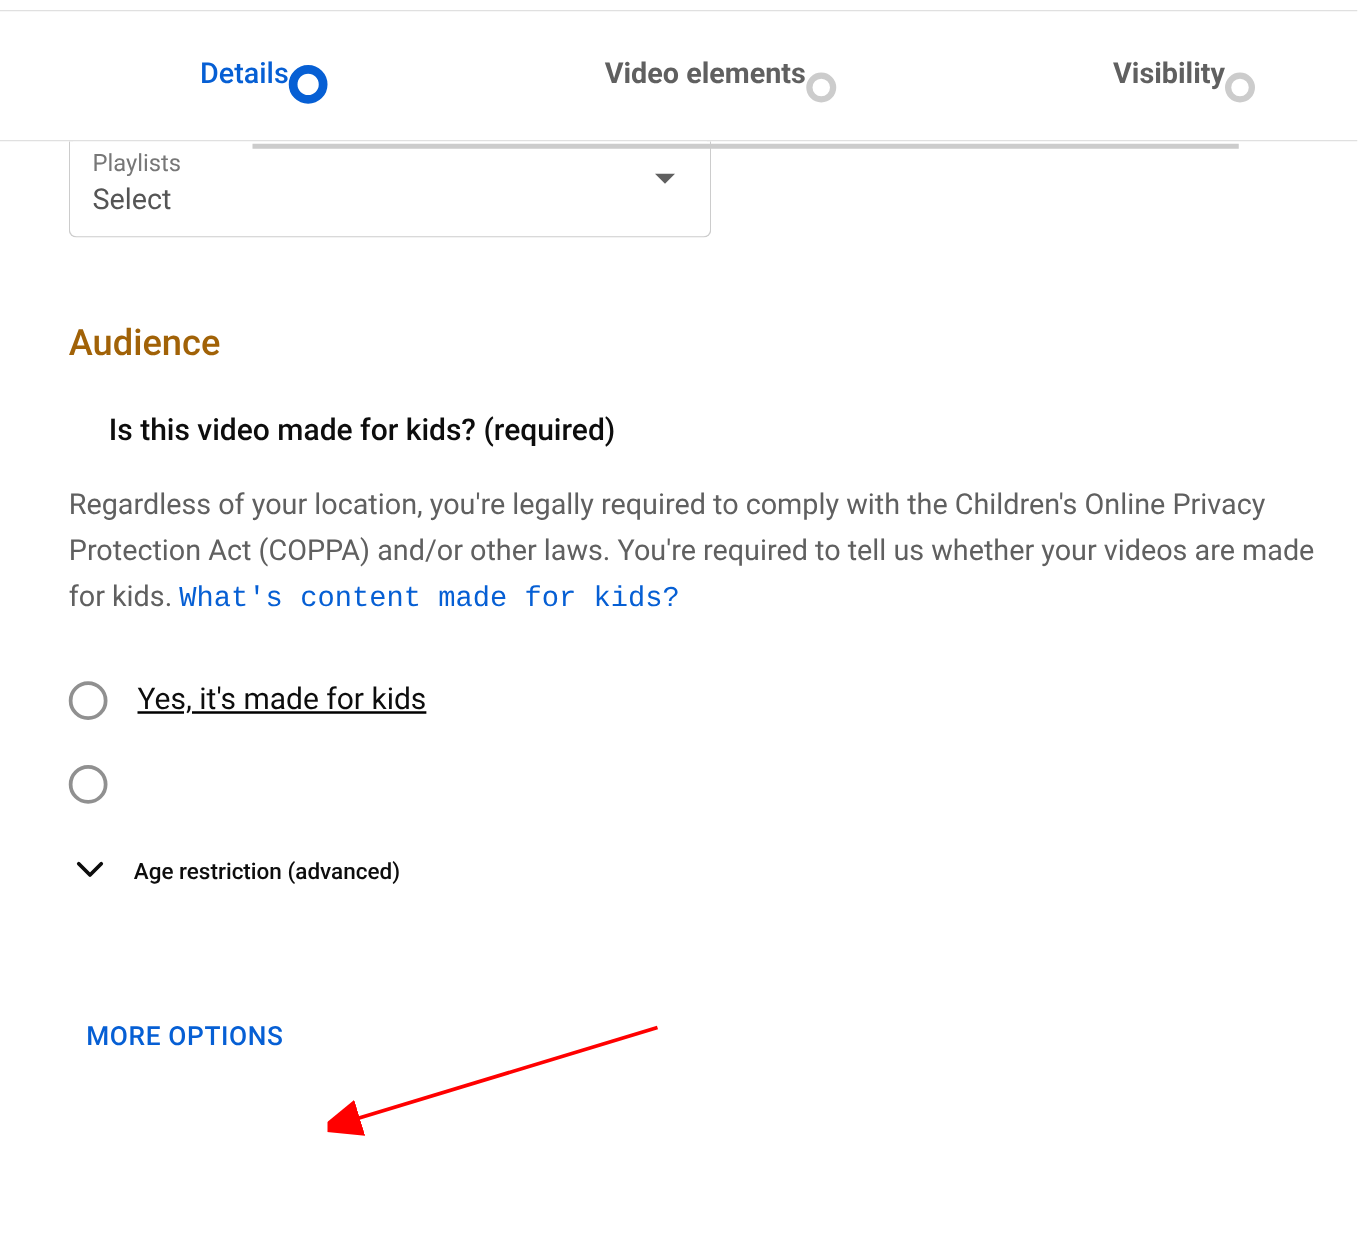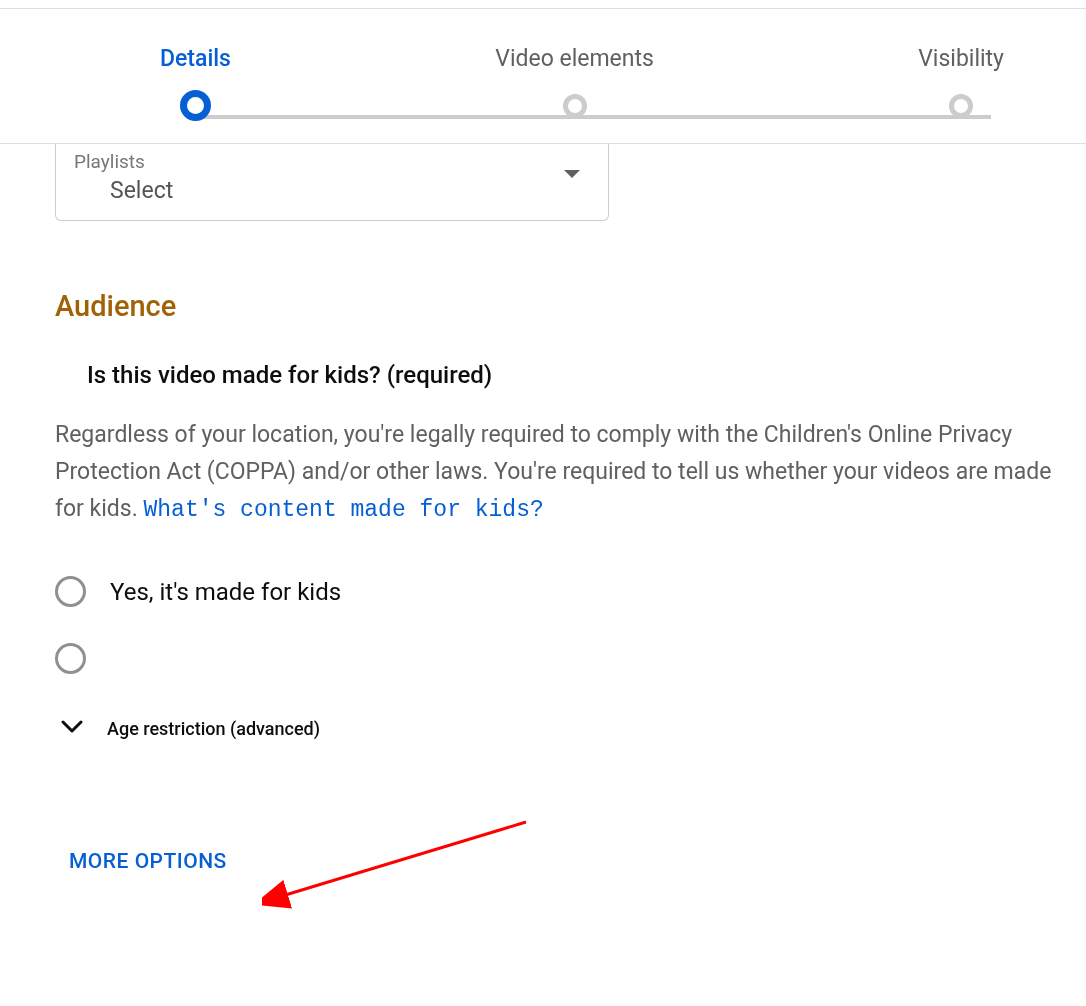--- a/index.html
+++ b/index.html
@@ -22,27 +22,26 @@
     .stepper {
       display: flex;
       justify-content: space-between;
       align-items: flex-start;
       padding: 36px 82px 22px 160px;
       position: relative;
       border-bottom: 1px solid #e0e0e0;
     }
     .step {
       display: flex;
-      flex-direction: column;
       align-items: center;
       z-index: 2;
     }
     .step-label {
       font-size: 23px;
-      font-weight: 400;
+      font-weight: 700;
       color: #606060;
       margin-bottom: 18px;
     }
     .step-label.active {
       color: #065fd4;
       font-weight: 500;
     }
     .step-circle {
       width: 31px;
       height: 31px;
@@ -63,36 +62,35 @@
       left: 202px;
       right: 95px;
       height: 4px;
       background: #ccc;
       z-index: 1;
     }
     .content {
       padding: 0 55px;
     }
     .playlists-select {
-      width: 554px;
+      width: 514px;
       border: 1px solid #ccc;
       border-top: none;
       border-radius: 0 0 6px 6px;
       padding: 6px 18px 16px 18px;
       position: relative;
     }
     .playlists-label {
       font-size: 19px;
       color: #777;
       margin-bottom: 4px;
     }
     .playlists-value {
       font-size: 23px;
       color: #555;
-      margin-left: 36px;
     }
     .dropdown-arrow {
       position: absolute;
       right: 28px;
       top: 26px;
       width: 0;
       height: 0;
       border-left: 8px solid transparent;
       border-right: 8px solid transparent;
       border-top: 8px solid #606060;
@@ -120,23 +118,24 @@
     .link {
       color: #065fd4;
       cursor: pointer;
       font-family: Liberation Mono, monospace;
     }
     .radio-group {
       margin-top: 48px;
     }
     .radio-option {
       display: flex;
-      align-items: center;
+      align-items: flex-start;
       margin-bottom: 36px;
       cursor: pointer;
+      text-decoration: underline;
     }
     .radio-circle {
       width: 31px;
       height: 31px;
       border: 3px solid #909090;
       border-radius: 50%;
       margin-right: 24px;
       flex-shrink: 0;
     }
     .radio-label {

